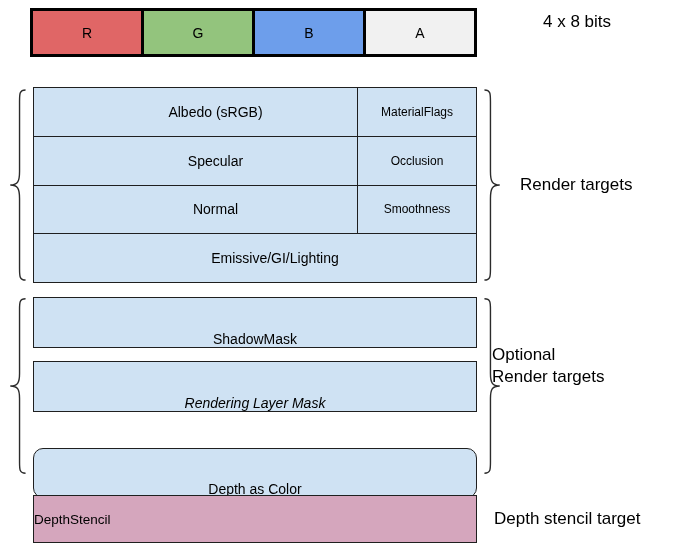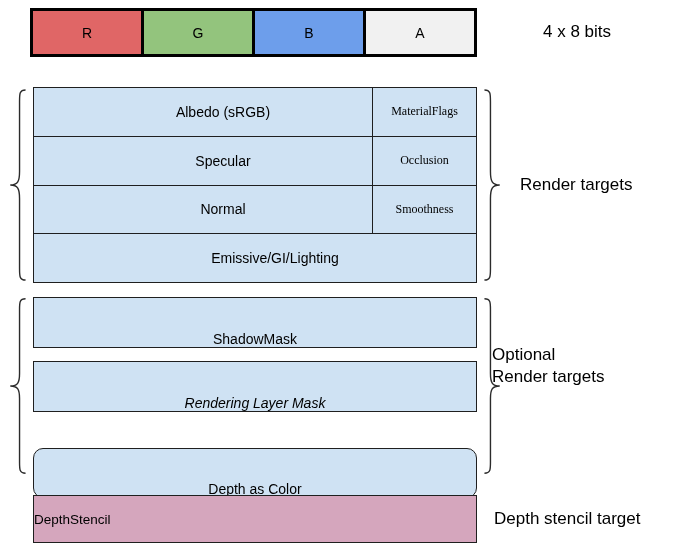--- a/index.html
+++ b/index.html
@@ -27,21 +27,21 @@
   .bits-cell {
     flex: 1;
     display: flex;
     align-items: center;
     justify-content: center;
     font-size: 14px;
   }
   .bits-cell + .bits-cell { border-left: 3px solid #000000; }
   .bits-caption {
     position: absolute;
-    left: 543px; top: 22px;
+    left: 543px; top: 12px;
     font-size: 17px;
     white-space: nowrap;
   }
 
   
   .rt-table {
     position: absolute;
     left: 33px; top: 87px;
     width: 444px; height: 196px;
     border: 1.5px solid #1f1f1f;
@@ -55,27 +55,26 @@
   .rt-row + .rt-row { border-top: 1.5px solid #1f1f1f; }
   .rt-main {
     flex: 1;
     display: flex;
     align-items: center;
     justify-content: center;
     font-size: 14px;
     padding-left: 40px;
   }
   .rt-alpha {
-    width: 104px;
+    width: 119px;
     border-left: 1.5px solid #1f1f1f;
     display: flex;
     align-items: center;
     justify-content: center;
     font-size: 12px;
-    font-family: Liberation Serif, serif;
   }
 
   
   .opt-box {
     position: absolute;
     left: 33px;
     width: 444px; height: 51px;
     border: 1.5px solid #1f1f1f;
     display: flex;
     align-items: flex-end;

